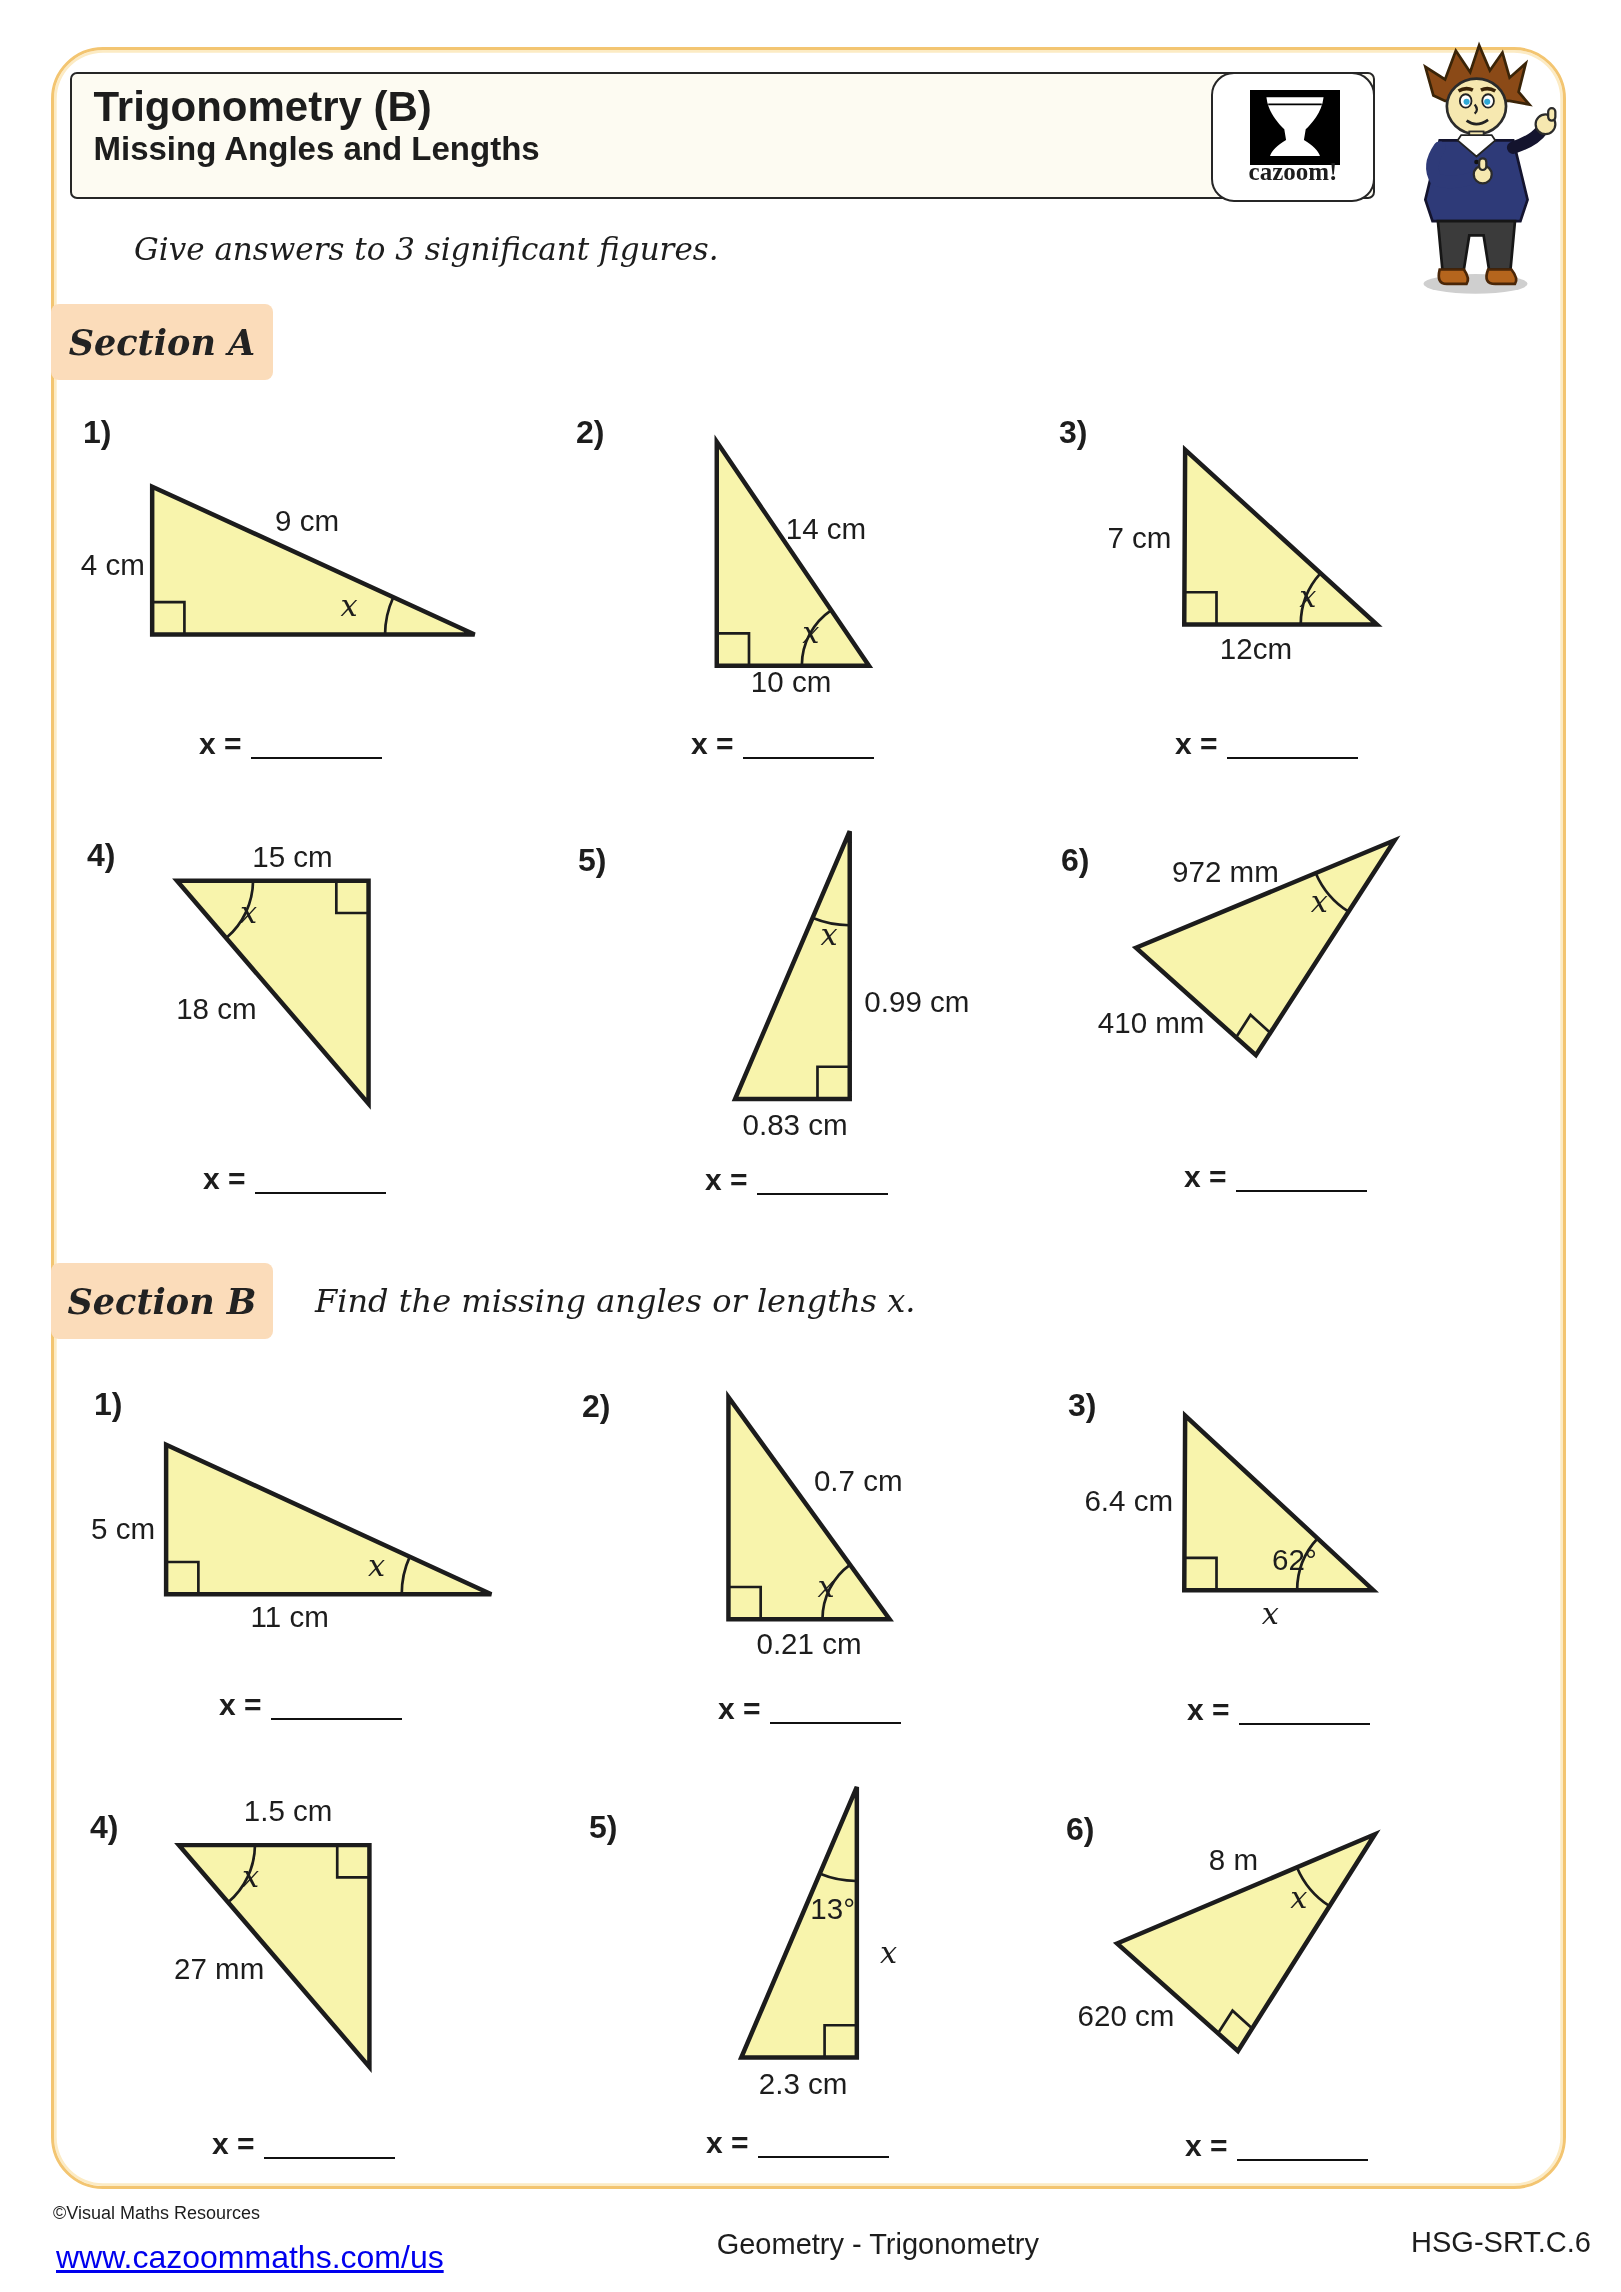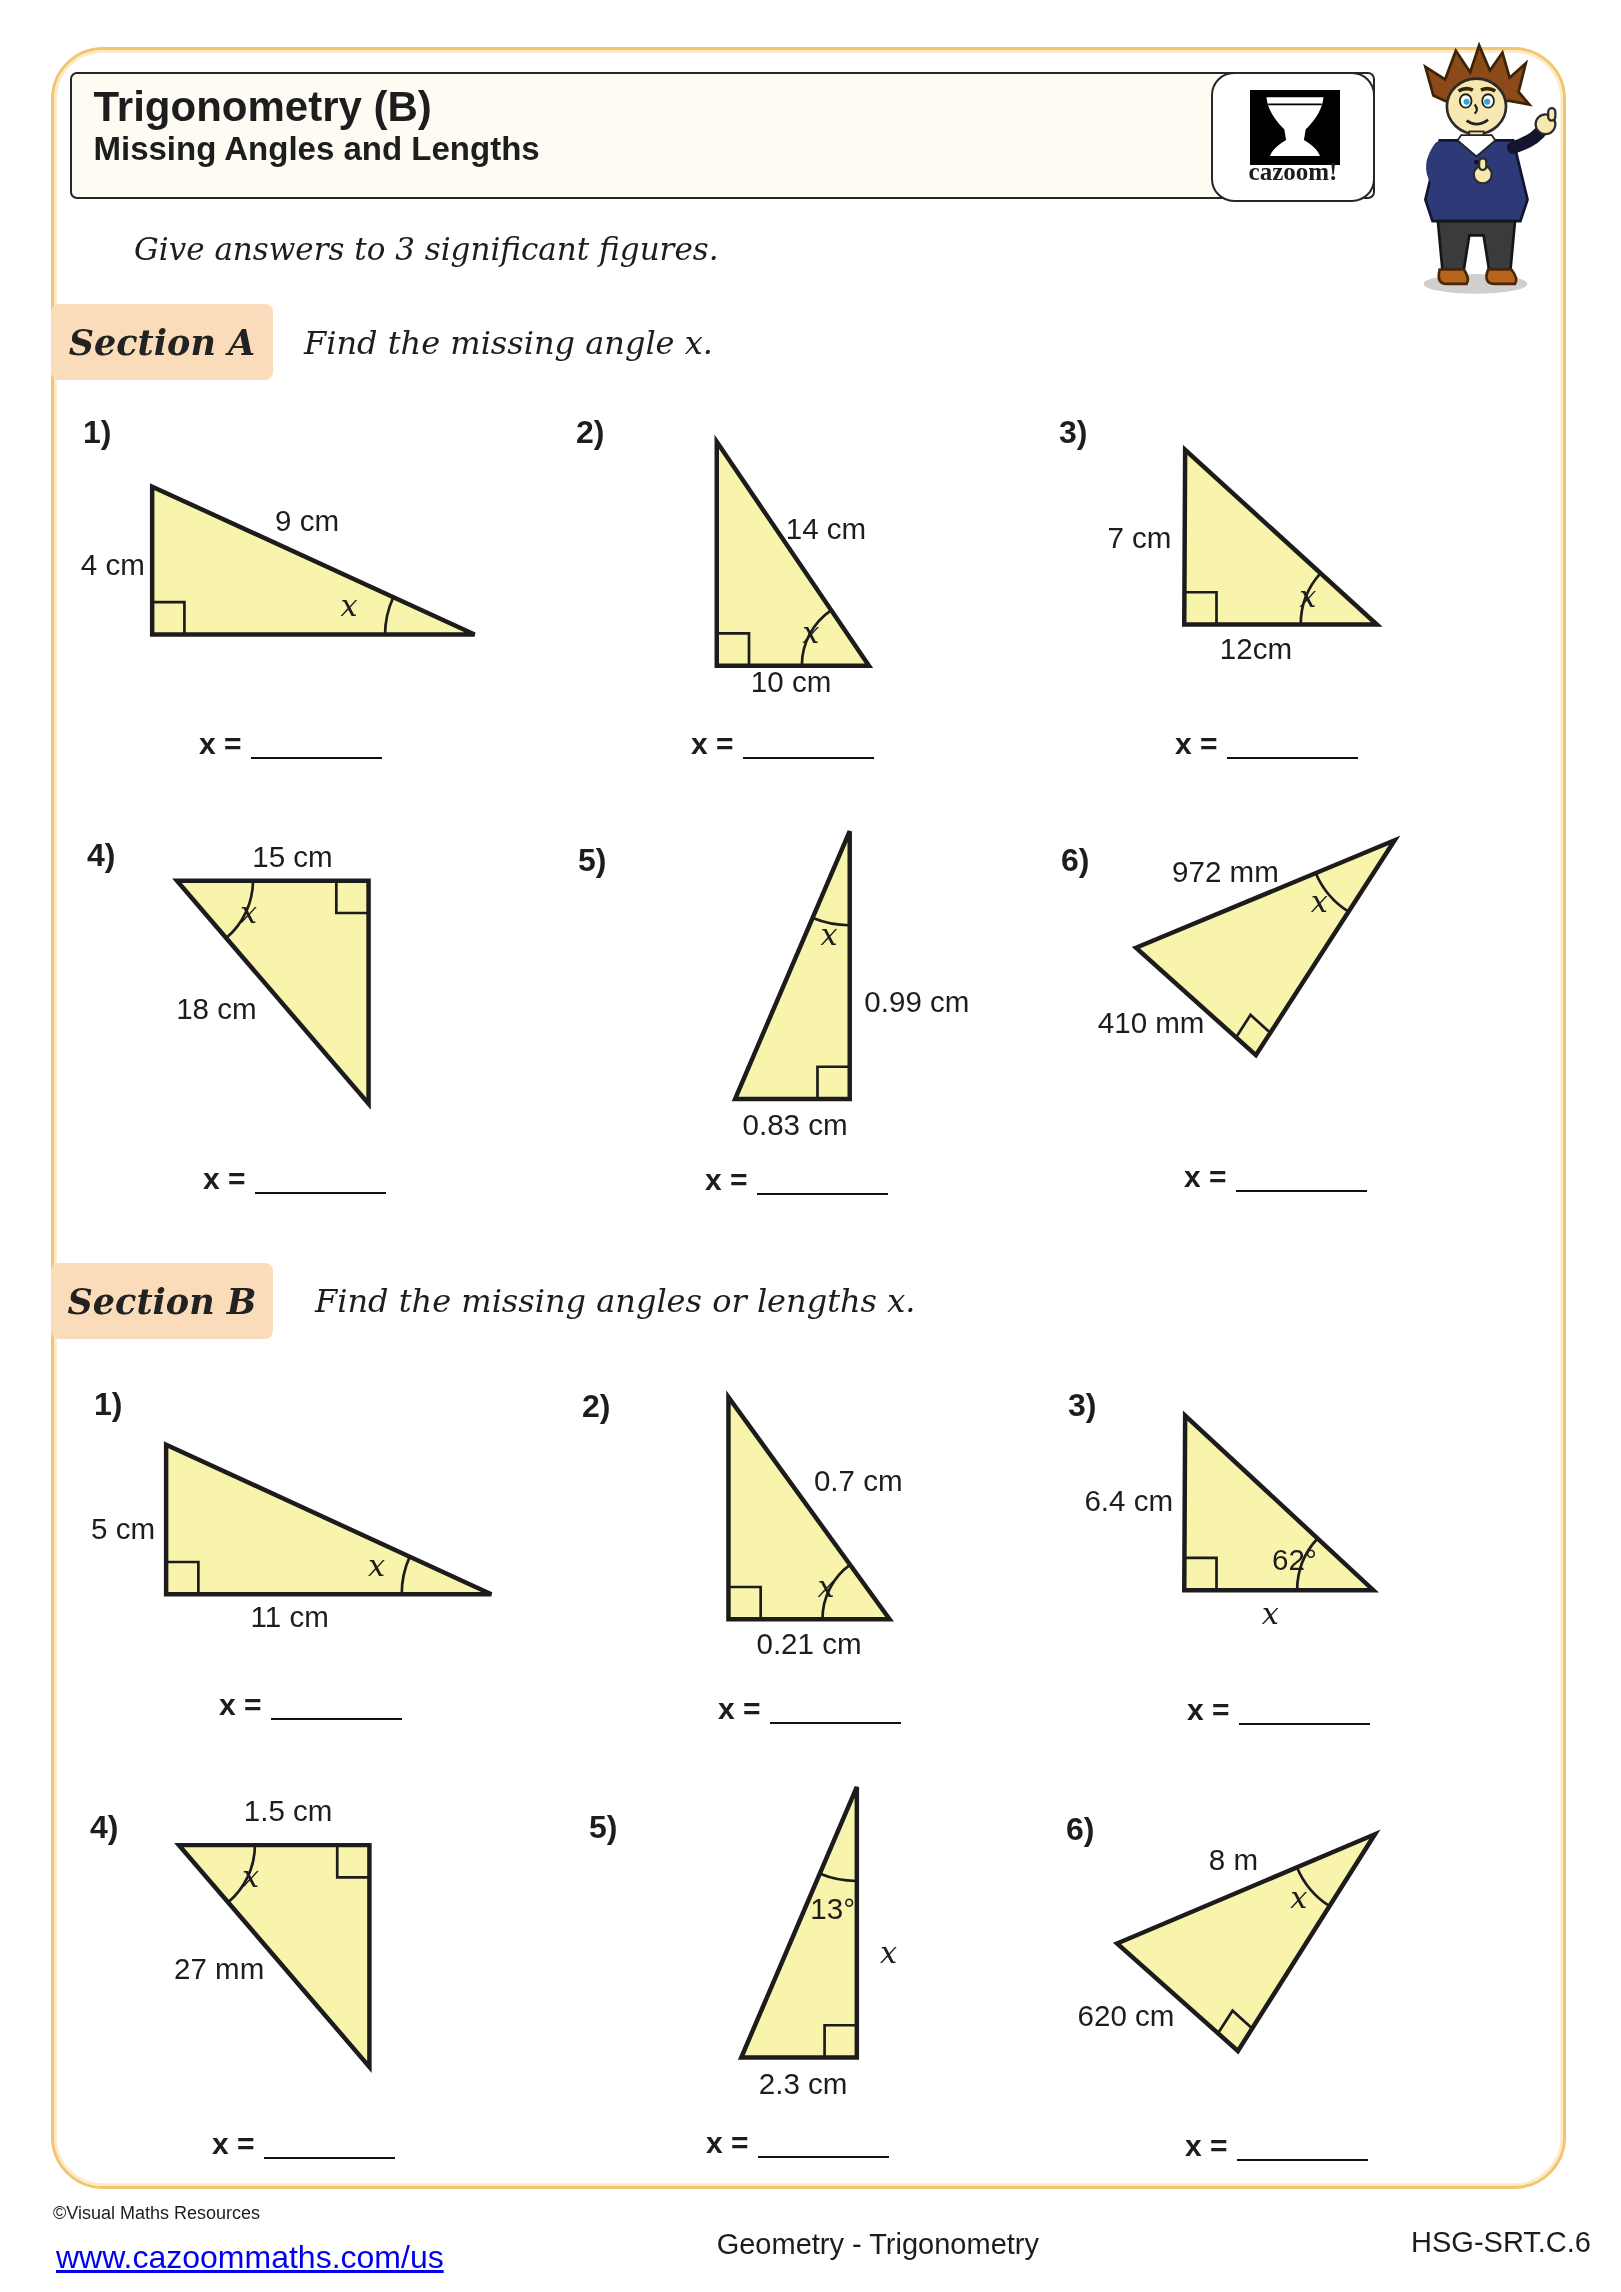--- a/index.html
+++ b/index.html
@@ -86,21 +86,20 @@
     <polygon points="60,202 146,202 141,256 117,256 111,218 95,218 89,256 65,256" fill="#3b3b3b" stroke="#161616" stroke-width="3"></polygon>
     <path d="M62,256 Q58,272 70,272 H92 Q96,266 89,256 Z" fill="#B5651D" stroke="#4a2607" stroke-width="3"></path>
     <path d="M116,256 Q110,272 124,272 H146 Q150,266 142,256 Z" fill="#B5651D" stroke="#4a2607" stroke-width="3"></path>
   </svg>
 
   <div class="give-line">Give answers to 3 significant figures.</div>
 
   <div class="section-bubble" style="top:304px;">
     <span>Section A</span>
   </div>
-  <div class="section-instr" style="left:304px;top:324px;">Find the missing angle x.</div>
 
   <div class="pnum" style="left:83px;top:414px;">1)</div>
   <svg class="fig" style="left:40px;top:475px;" width="502" height="206" viewBox="0 0 560 230">
     <polygon class="tri" points="125,13 125,178 485,178"></polygon>
     <path class="mark" d="M125,142 H161 V178"></path>
     <path class="mark" d="M385,178 A100,100 0 0 1 394,137"></path>
     <text class="lbl" x="81" y="112" text-anchor="middle">4 cm</text>
     <text class="lbl" x="298" y="62" text-anchor="middle">9 cm</text>
     <text class="xlbl" x="345" y="157" text-anchor="middle">x</text>
   </svg>

